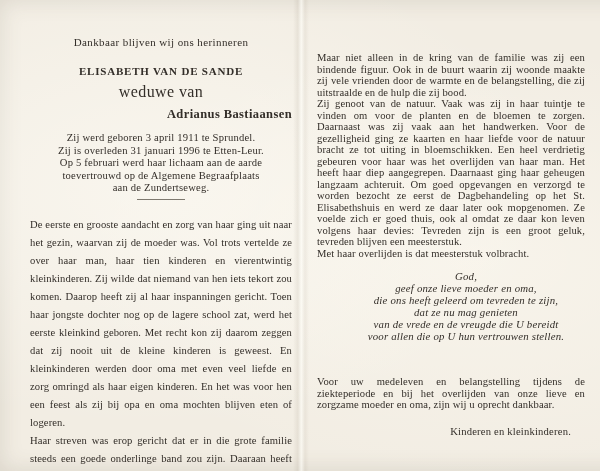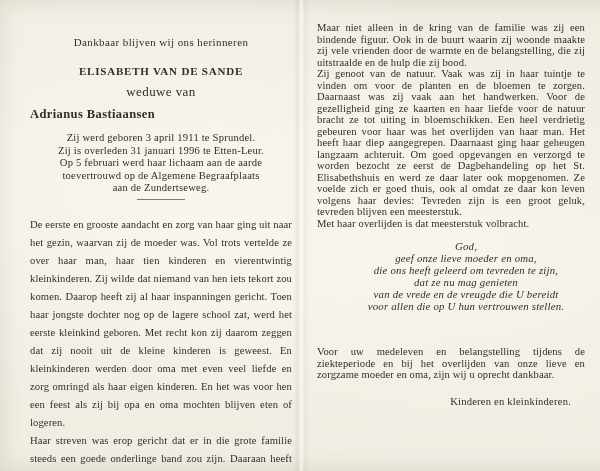--- a/index.html
+++ b/index.html
@@ -40,46 +40,46 @@
       rgba(255,255,250,0.55) 52%,
       rgba(120,105,85,0.08) 75%,
       rgba(120,105,85,0.00) 100%);
     pointer-events: none;
   }
   .page {
     position: absolute;
     top: 36px;
   }
   .page-left  { left: 30px;  width: 262px; }
-  .page-right { left: 317px; width: 268px; top: 22px; }
+  .page-right { left: 317px; width: 268px; top: 52px; }
 
   .intro {
     text-align: center;
     font-size: 11px;
     line-height: 12px;
     letter-spacing: 0.4px;
   }
   .name {
     margin-top: 16px;
     text-align: center;
     font-size: 11px;
     line-height: 14px;
     font-weight: bold;
     letter-spacing: 0.8px;
   }
   .relation {
     margin-top: 8px;
     text-align: center;
-    font-size: 13px;
+    font-size: 16px;
     line-height: 12px;
     letter-spacing: 0.4px;
   }
   .spouse {
     margin-top: 9px;
-    text-align: left;
+    text-align: right;
     font-size: 12.5px;
     line-height: 14px;
     font-weight: bold;
     letter-spacing: 0.4px;
   }
   .vitals {
     margin-top: 11px;
     text-align: center;
     font-size: 10.6px;
     line-height: 12.5px;

